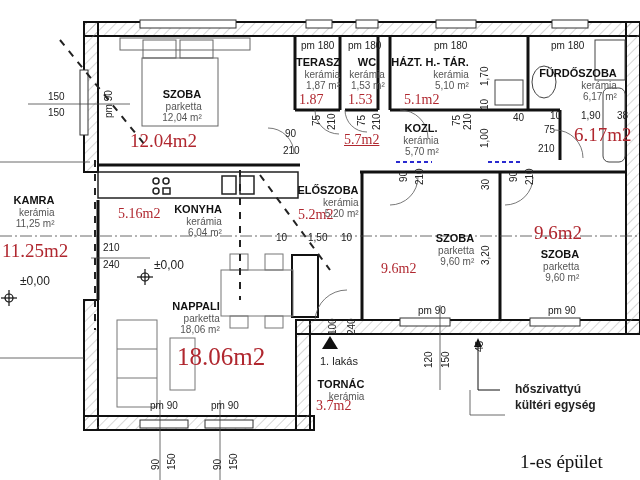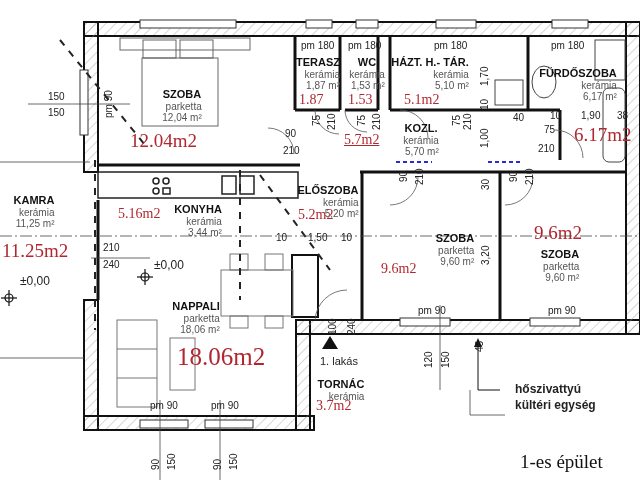--- a/index.html
+++ b/index.html
@@ -182,21 +182,21 @@
   <div class="area">5,70 m²</div>
 </div>
 <div class="lbl" style="left:34px;top:194px;">
   <div class="name">KAMRA</div>
   <div class="floor">kerámia</div>
   <div class="area">11,25 m²</div>
 </div>
 <div class="lbl" style="left:198px;top:203px;">
   <div class="name">KONYHA</div>
   <div class="floor">kerámia</div>
-  <div class="area">3,44 m²</div>
+  <div class="area">6,04 m²</div>
 </div>
 <div class="lbl" style="left:328px;top:184px;">
   <div class="name">ELŐSZOBA</div>
   <div class="floor">kerámia</div>
   <div class="area">5,20 m²</div>
 </div>
 <div class="lbl" style="left:455px;top:232px;">
   <div class="name">SZOBA</div>
   <div class="floor">parketta</div>
   <div class="area">9,60 m²</div>

